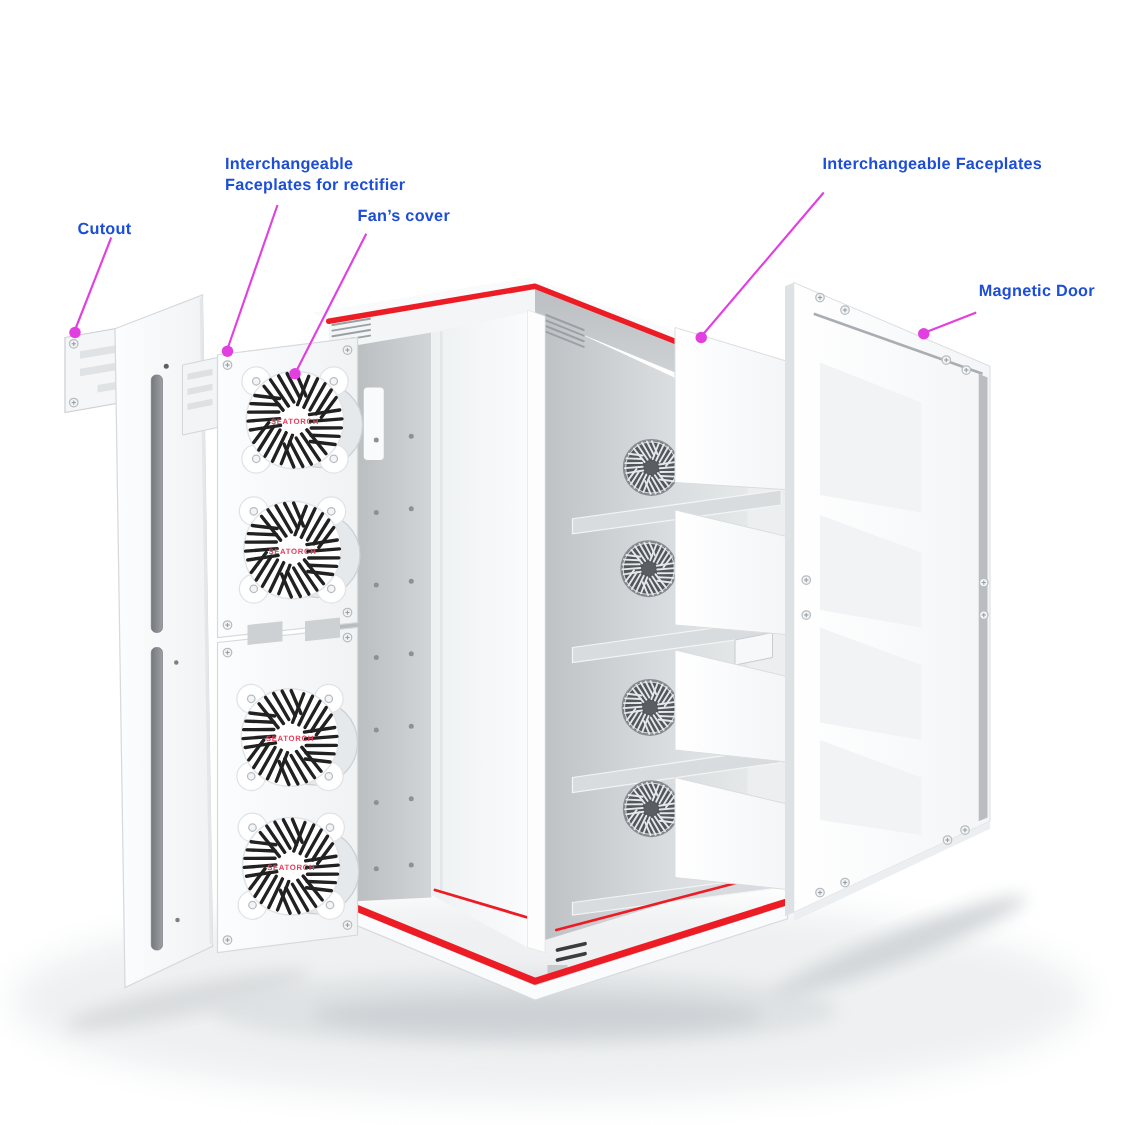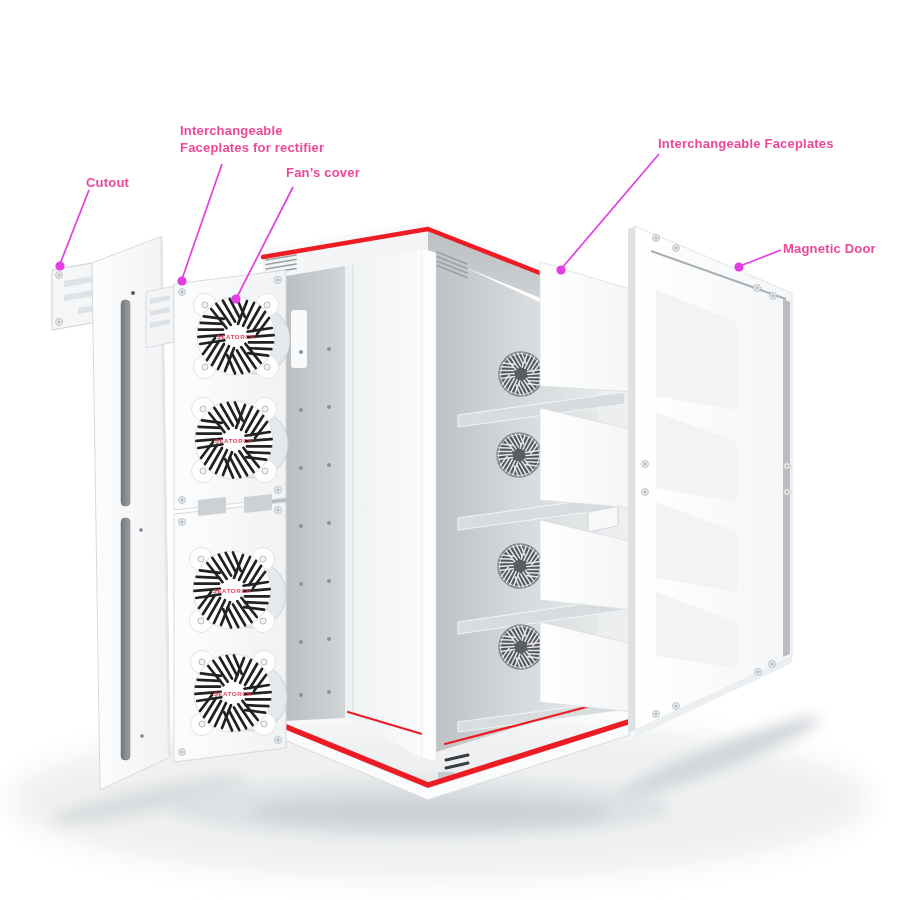--- a/index.html
+++ b/index.html
@@ -1,20 +1,20 @@
 <!DOCTYPE html>
 <html><head>
 <meta charset="utf-8">
 <style>
   html,body{margin:0;padding:0;background:#ffffff;}
   #stage{position:relative;width:900px;height:900px;background:#ffffff;overflow:hidden;
          font-family:"Liberation Sans",sans-serif;}
   #scene{position:absolute;left:0;top:0;}
   .callout-label{position:absolute;font:700 13px/1.32 "Liberation Sans",sans-serif;
-                 color:#ec4899;letter-spacing:.2px;white-space:nowrap;}
+                 color:#1d4ed8;letter-spacing:.2px;white-space:nowrap;}
   
   .panelWhite{fill:url(#g-panel);stroke:#d6dadd;stroke-width:1;}
   .faceWhite{fill:url(#g-face);stroke:#dadde0;stroke-width:.8;}
   .grayCol{fill:url(#g-col);}
   .intRight{fill:url(#g-int-right);}
   .intFront{fill:url(#g-int-front);}
   .lid{fill:#f8fafb;}
   .ceil{fill:url(#g-ceil);}
   .rail{fill:#d9dcdf;stroke:#f2f4f5;stroke-width:1;}
   .redTrim{fill:none;stroke:#ed1c24;stroke-linecap:round;stroke-linejoin:round;}
@@ -303,26 +303,26 @@
     <circle class="calloutDot" cx="182" cy="281" r="4.6"></circle>
     <line class="callout" x1="293" y1="187" x2="237" y2="297"></line>
     <circle class="calloutDot" cx="236" cy="299" r="4.6"></circle>
     <line class="callout" x1="659" y1="154" x2="562" y2="268"></line>
     <circle class="calloutDot" cx="561" cy="270" r="4.6"></circle>
     <line class="callout" x1="781" y1="250" x2="740" y2="266"></line>
     <circle class="calloutDot" cx="739" cy="267" r="4.6"></circle>
   </g>
 </svg>
 
-<div class="callout-label" style="left:86px;top:174px">Cutout</div>
+<div class="callout-label" style="left:62px;top:174px">Cutout</div>
 
 <div class="callout-label" style="left:180px;top:122px">
   <div>Interchangeable</div>
   <div>Faceplates for rectifier</div>
 </div>
 
 <div class="callout-label" style="left:286px;top:164px">Fan’s cover</div>
 
-<div class="callout-label" style="left:658px;top:135px">Interchangeable Faceplates</div>
-
-<div class="callout-label" style="left:783px;top:240px">Magnetic Door</div>
+<div class="callout-label" style="left:658px;top:122px">Interchangeable Faceplates</div>
+
+<div class="callout-label" style="left:783px;top:224px">Magnetic Door</div>
 
 </div>
 
 </body></html>

